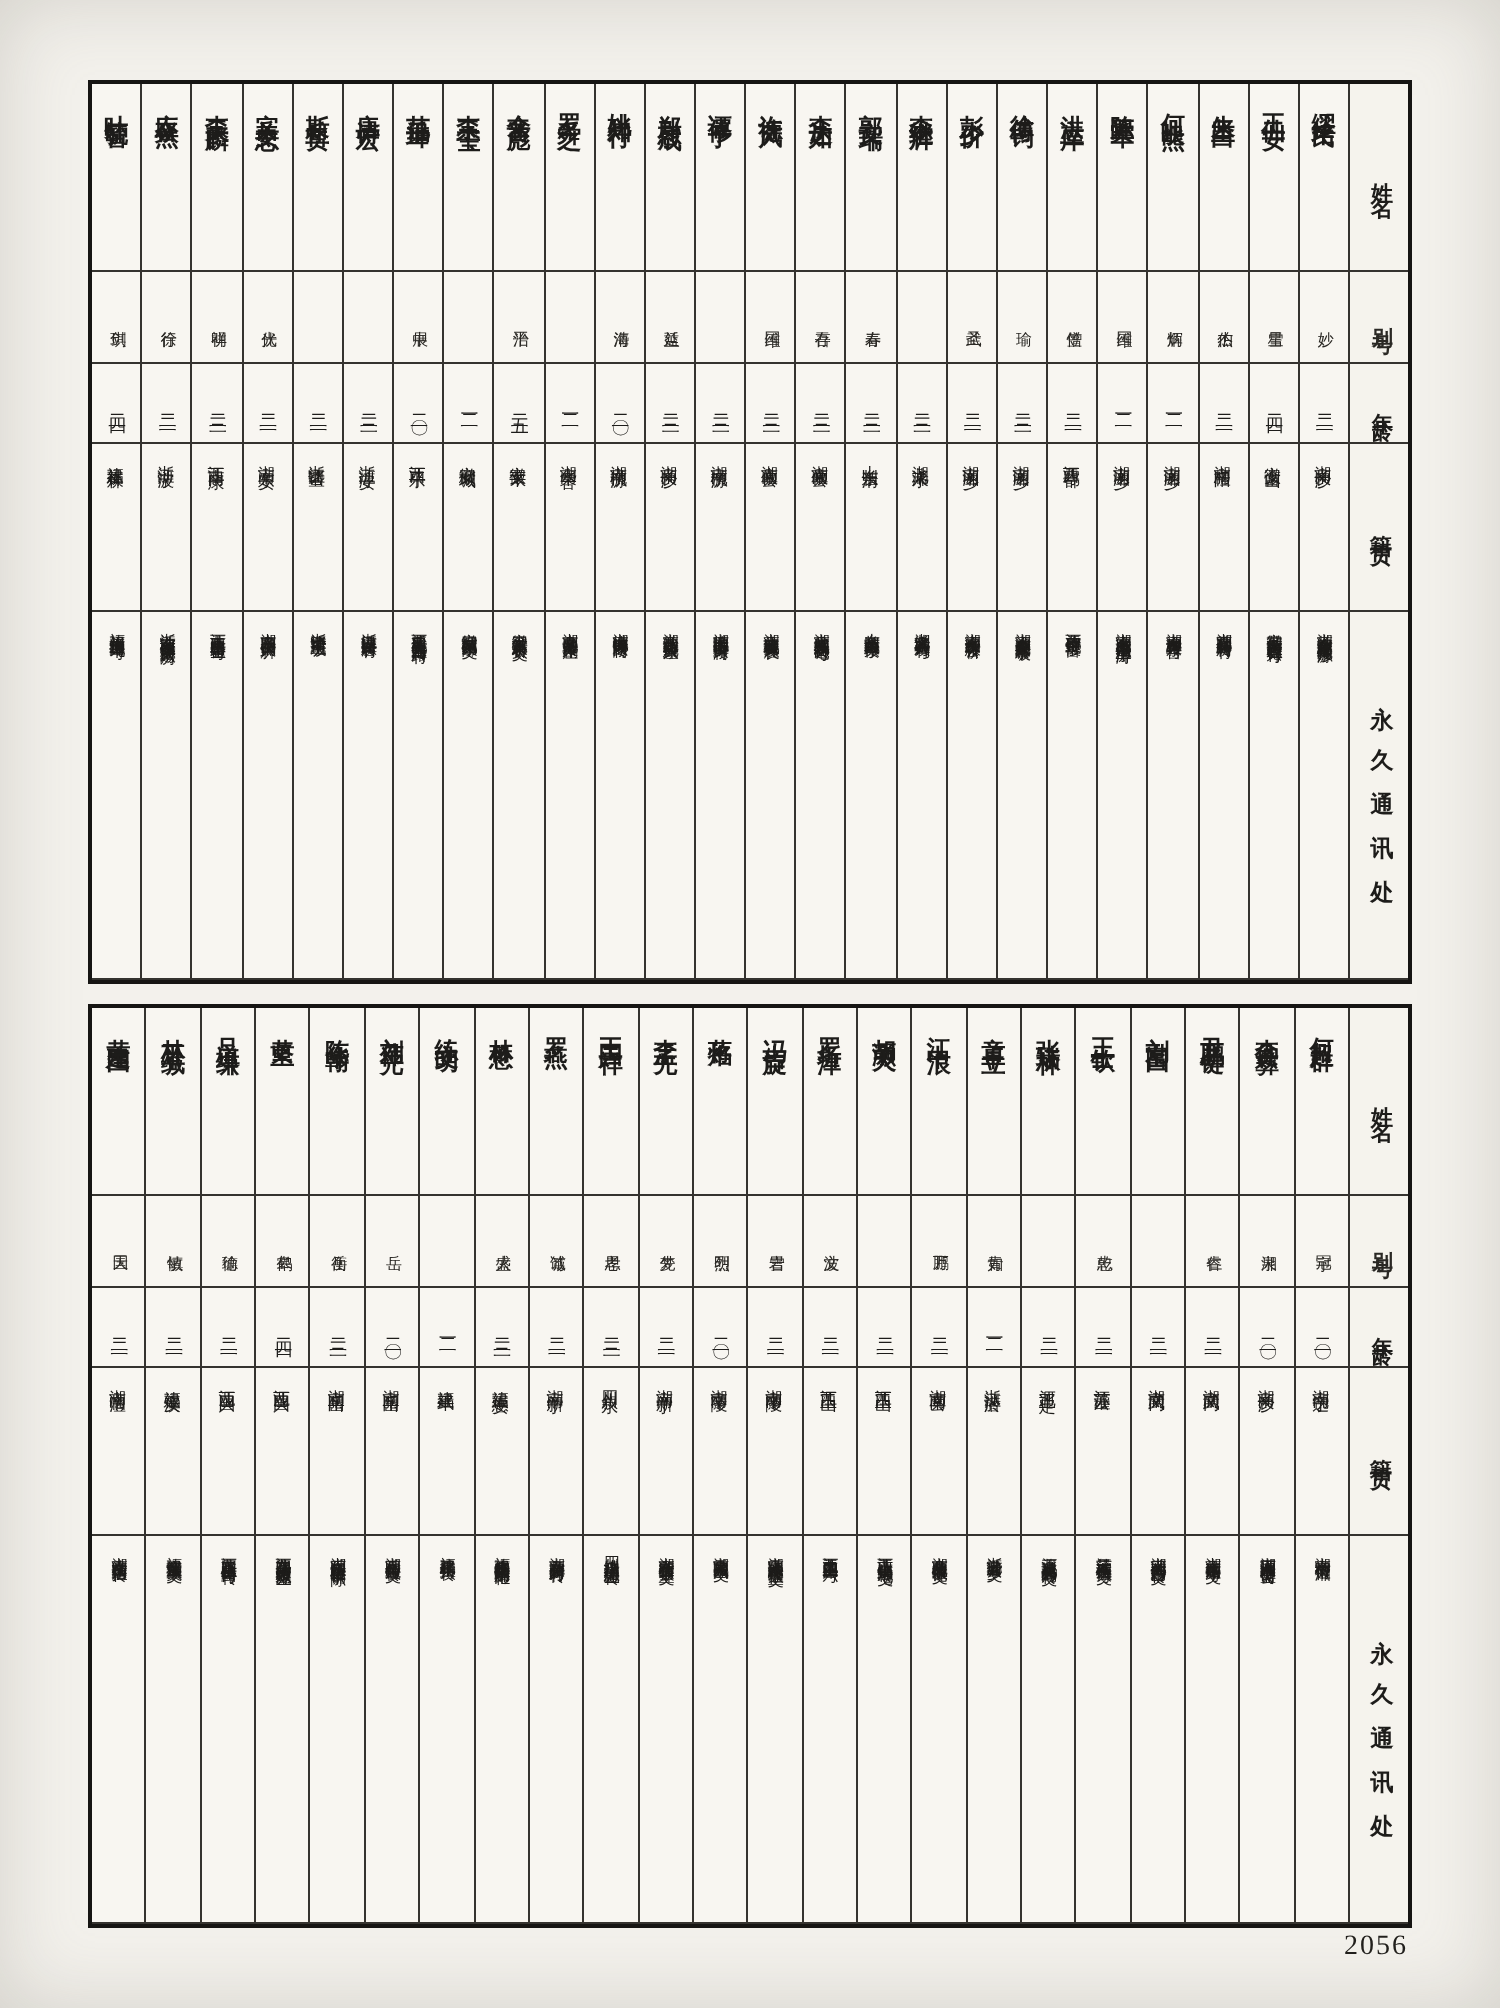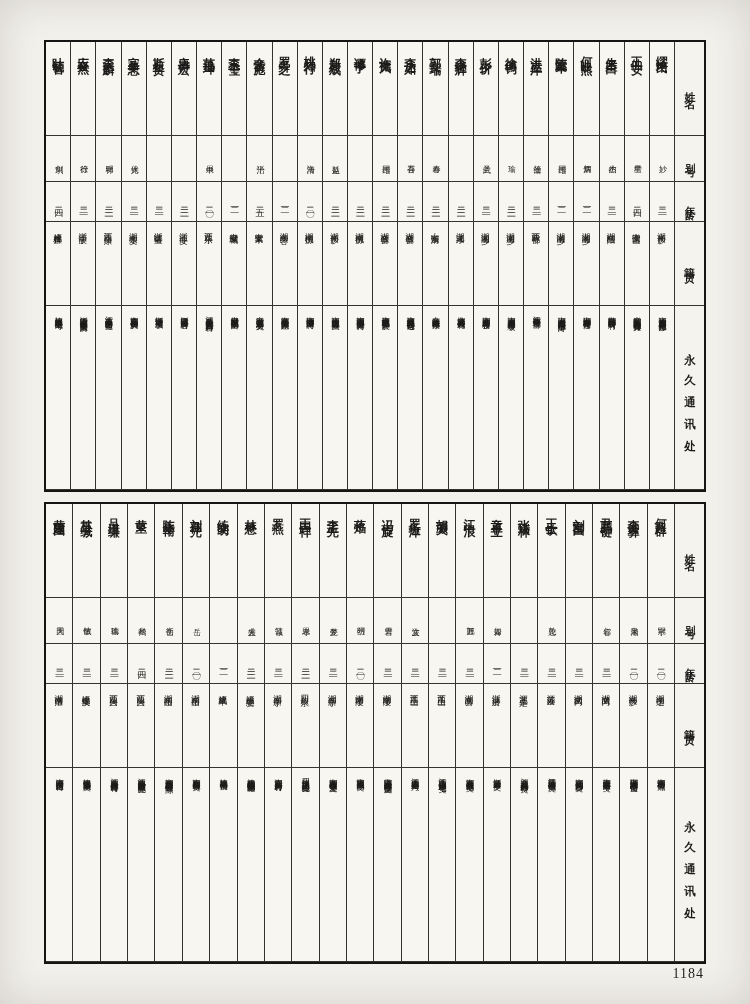--- a/index.html
+++ b/index.html
@@ -397,13 +397,13 @@
       <div class="col">
     <div class="cell c-name">黄建国</div>
     <div class="cell c-alias">天国</div>
     <div class="cell c-age">二二</div>
     <div class="cell c-native">湖南临澧</div>
     <div class="cell c-addr">湖南临澧文家店信担转</div>
   </div>
     </section>
 </div>
 
-<div class="pageno">1184</div>
+<div class="pageno">2056</div>
 
 </body></html>

